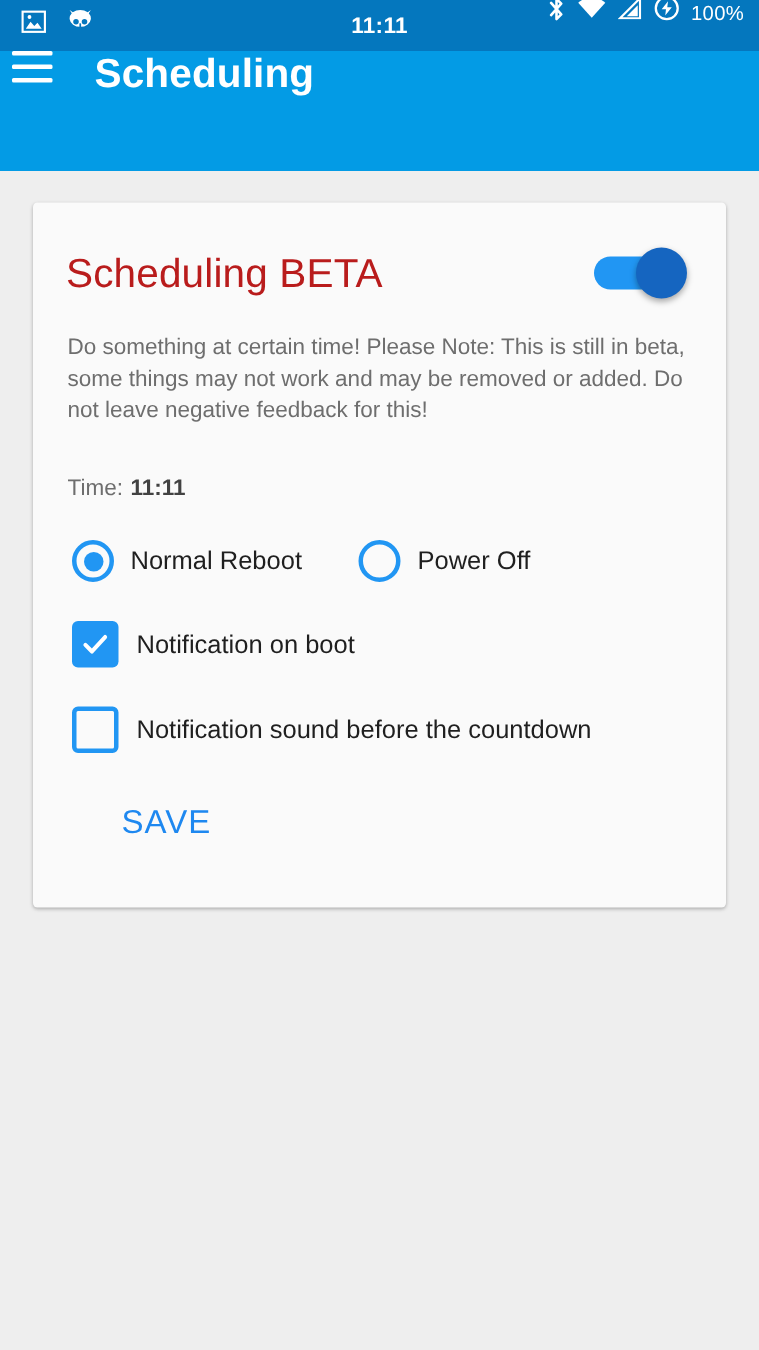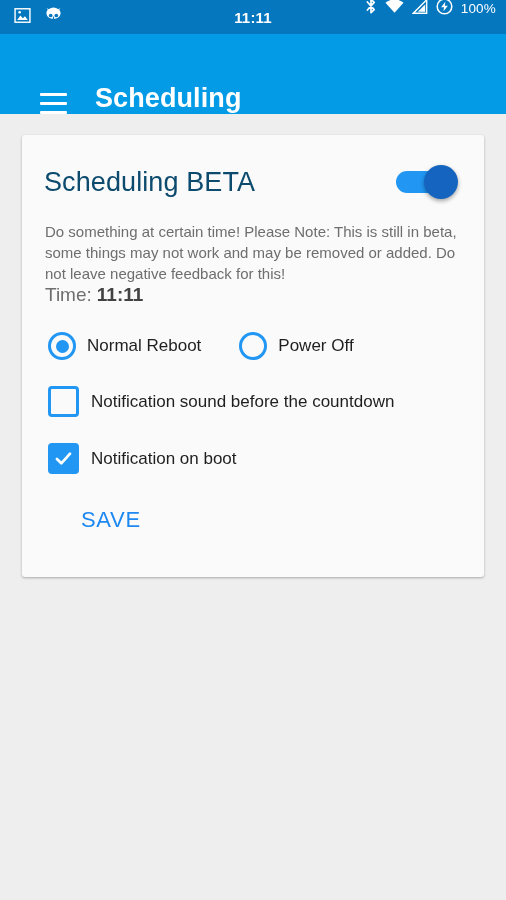--- a/index.html
+++ b/index.html
@@ -32,22 +32,22 @@
     display: flex; align-items: center; justify-content: center;
     font-size: 15px; font-weight: bold; letter-spacing: .2px;
   }
   .battery-pct { font-size: 13.5px; font-weight: normal; letter-spacing: .2px; }
   .sicon { display: block; }
 
   
   .app-bar {
     height: 80px;
     background: #039be5;
-    display: flex; align-items: flex-end;
-    padding-left: 40px;
+    display: flex; align-items: flex-start;
+    padding-left: 8px;
   }
   .hamburger {
     width: 27px; height: 21px;
     display: flex; flex-direction: column; justify-content: space-between;
     cursor: pointer;
   }
   .hamburger span {
     display: block; height: 3px; width: 100%;
     background: #ffffff; border-radius: 1px;
   }
@@ -66,21 +66,21 @@
     border-radius: 3px;
     box-shadow: 0 1px 3px rgba(0,0,0,.20), 0 1px 2px rgba(0,0,0,.10);
     padding: 24px 21px 44px 21px;
   }
 
   .card-head {
     display: flex; align-items: center; justify-content: space-between;
     padding: 6px 3px 0 1px;
   }
   .card-title {
-    font-size: 27px; color: #0c4a6e; letter-spacing: .1px;
+    font-size: 27px; color: #b91c1c; letter-spacing: .1px;
   }
 
   
   .switch {
     position: relative; width: 62px; height: 34px;
     cursor: pointer; flex: none; margin-right: 2px;
   }
   .switch .track {
     position: absolute; left: 0; top: 6px;
     width: 52px; height: 22px; border-radius: 11px;
@@ -95,22 +95,23 @@
 
   .desc {
     margin-top: 22px;
     padding: 0 2px;
     color: #6e6e6e;
     font-size: 15px;
     line-height: 21px;
   }
 
   .time-row {
+    margin-top: 33px;
     padding: 0 2px;
-    font-size: 19px;
+    font-size: 15px;
     color: #6e6e6e;
   }
   .time-row .val { color: #424242; font-weight: bold; margin-left: 5px; }
 
   .radio-row {
     margin-top: 26px;
     display: flex; align-items: center;
     padding-left: 5px;
   }
   .radio-item { display: flex; align-items: center; cursor: pointer; }
@@ -242,35 +243,35 @@
       </div>
       <div class="radio-item">
         <span class="radio off">
           
         </span>
         <span class="radio-label">Power Off</span>
       </div>
     </div>
 
     <div class="check-row">
+      <span class="checkbox on">
+        <svg width="21" height="21" viewBox="0 0 24 24">
+          <path d="M4.5 12.5 L9.5 17.5 L19.5 6.5" fill="none" stroke="#ffffff" stroke-width="3.1" stroke-linecap="round" stroke-linejoin="round"></path>
+        </svg>
+      </span>
+      <span class="check-label">Notification on boot</span>
+    </div>
+
+    <div class="check-row">
       <span class="checkbox off">
         <svg width="21" height="21" viewBox="0 0 24 24">
           <path d="M4.5 12.5 L9.5 17.5 L19.5 6.5" fill="none" stroke="#ffffff" stroke-width="3.1" stroke-linecap="round" stroke-linejoin="round"></path>
         </svg>
       </span>
       <span class="check-label">Notification sound before the countdown</span>
     </div>
 
-    <div class="check-row">
-      <span class="checkbox on">
-        <svg width="21" height="21" viewBox="0 0 24 24">
-          <path d="M4.5 12.5 L9.5 17.5 L19.5 6.5" fill="none" stroke="#ffffff" stroke-width="3.1" stroke-linecap="round" stroke-linejoin="round"></path>
-        </svg>
-      </span>
-      <span class="check-label">Notification on boot</span>
-    </div>
-
     <div class="save-row">
       <button class="save-btn">SAVE</button>
     </div>
 
   </div>
 </div>
 
 </body></html>

